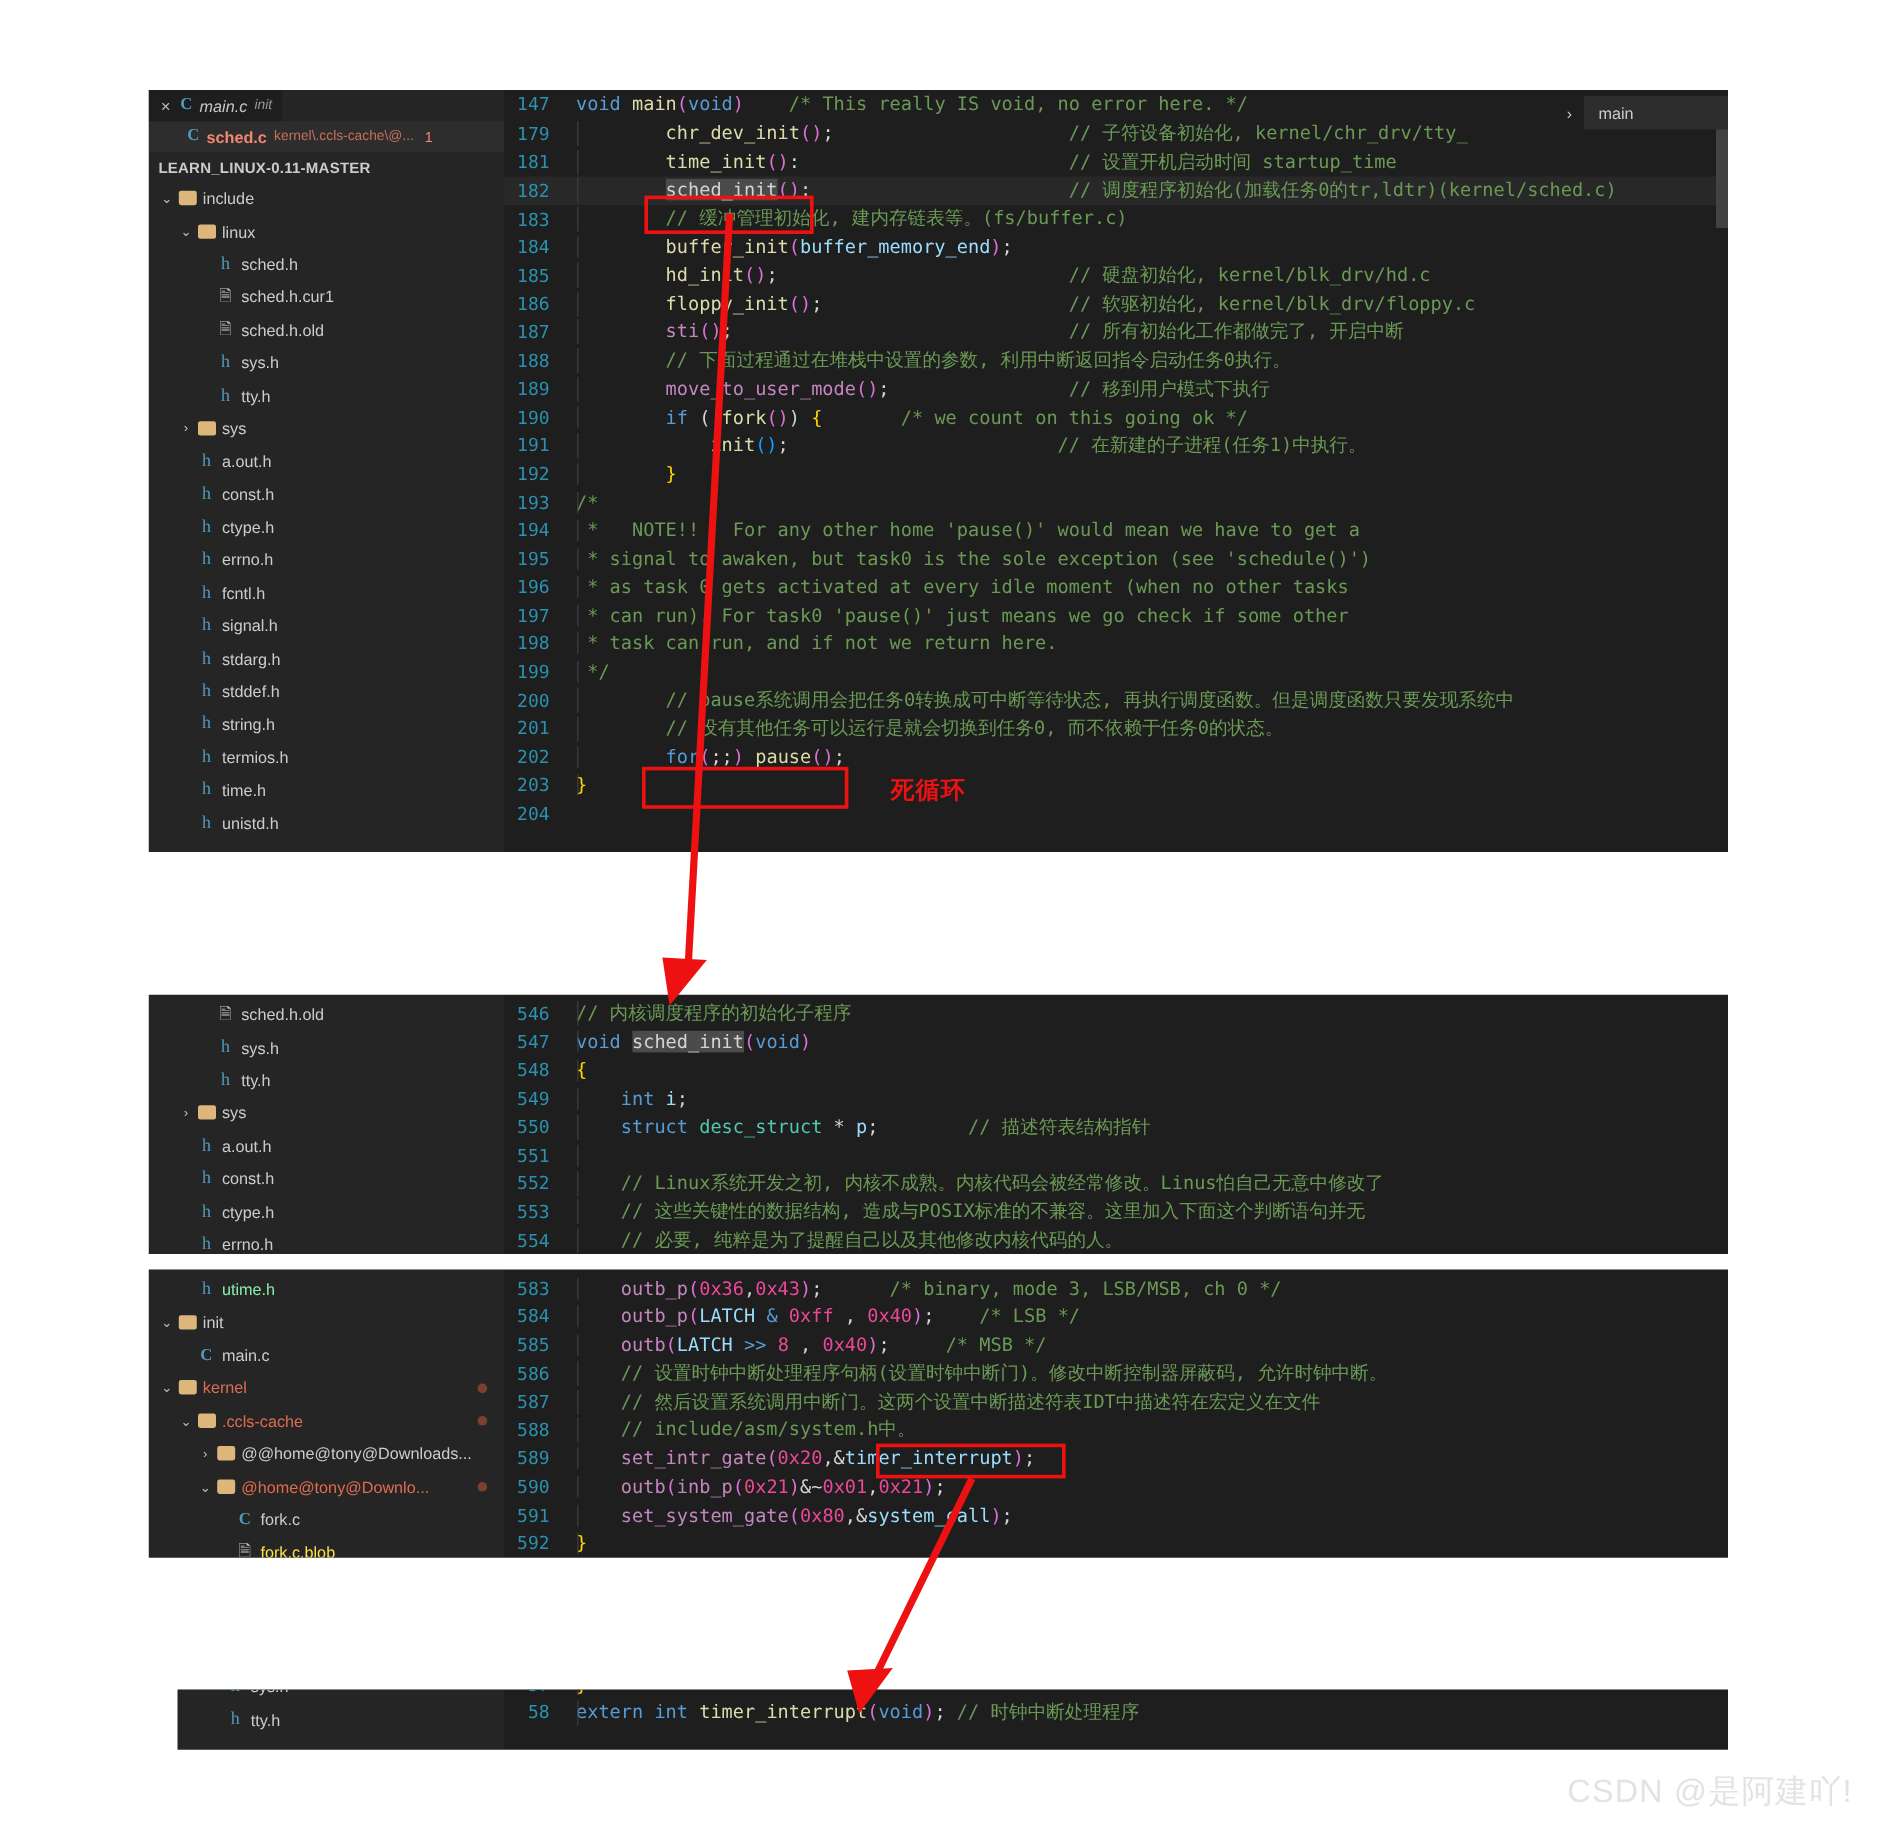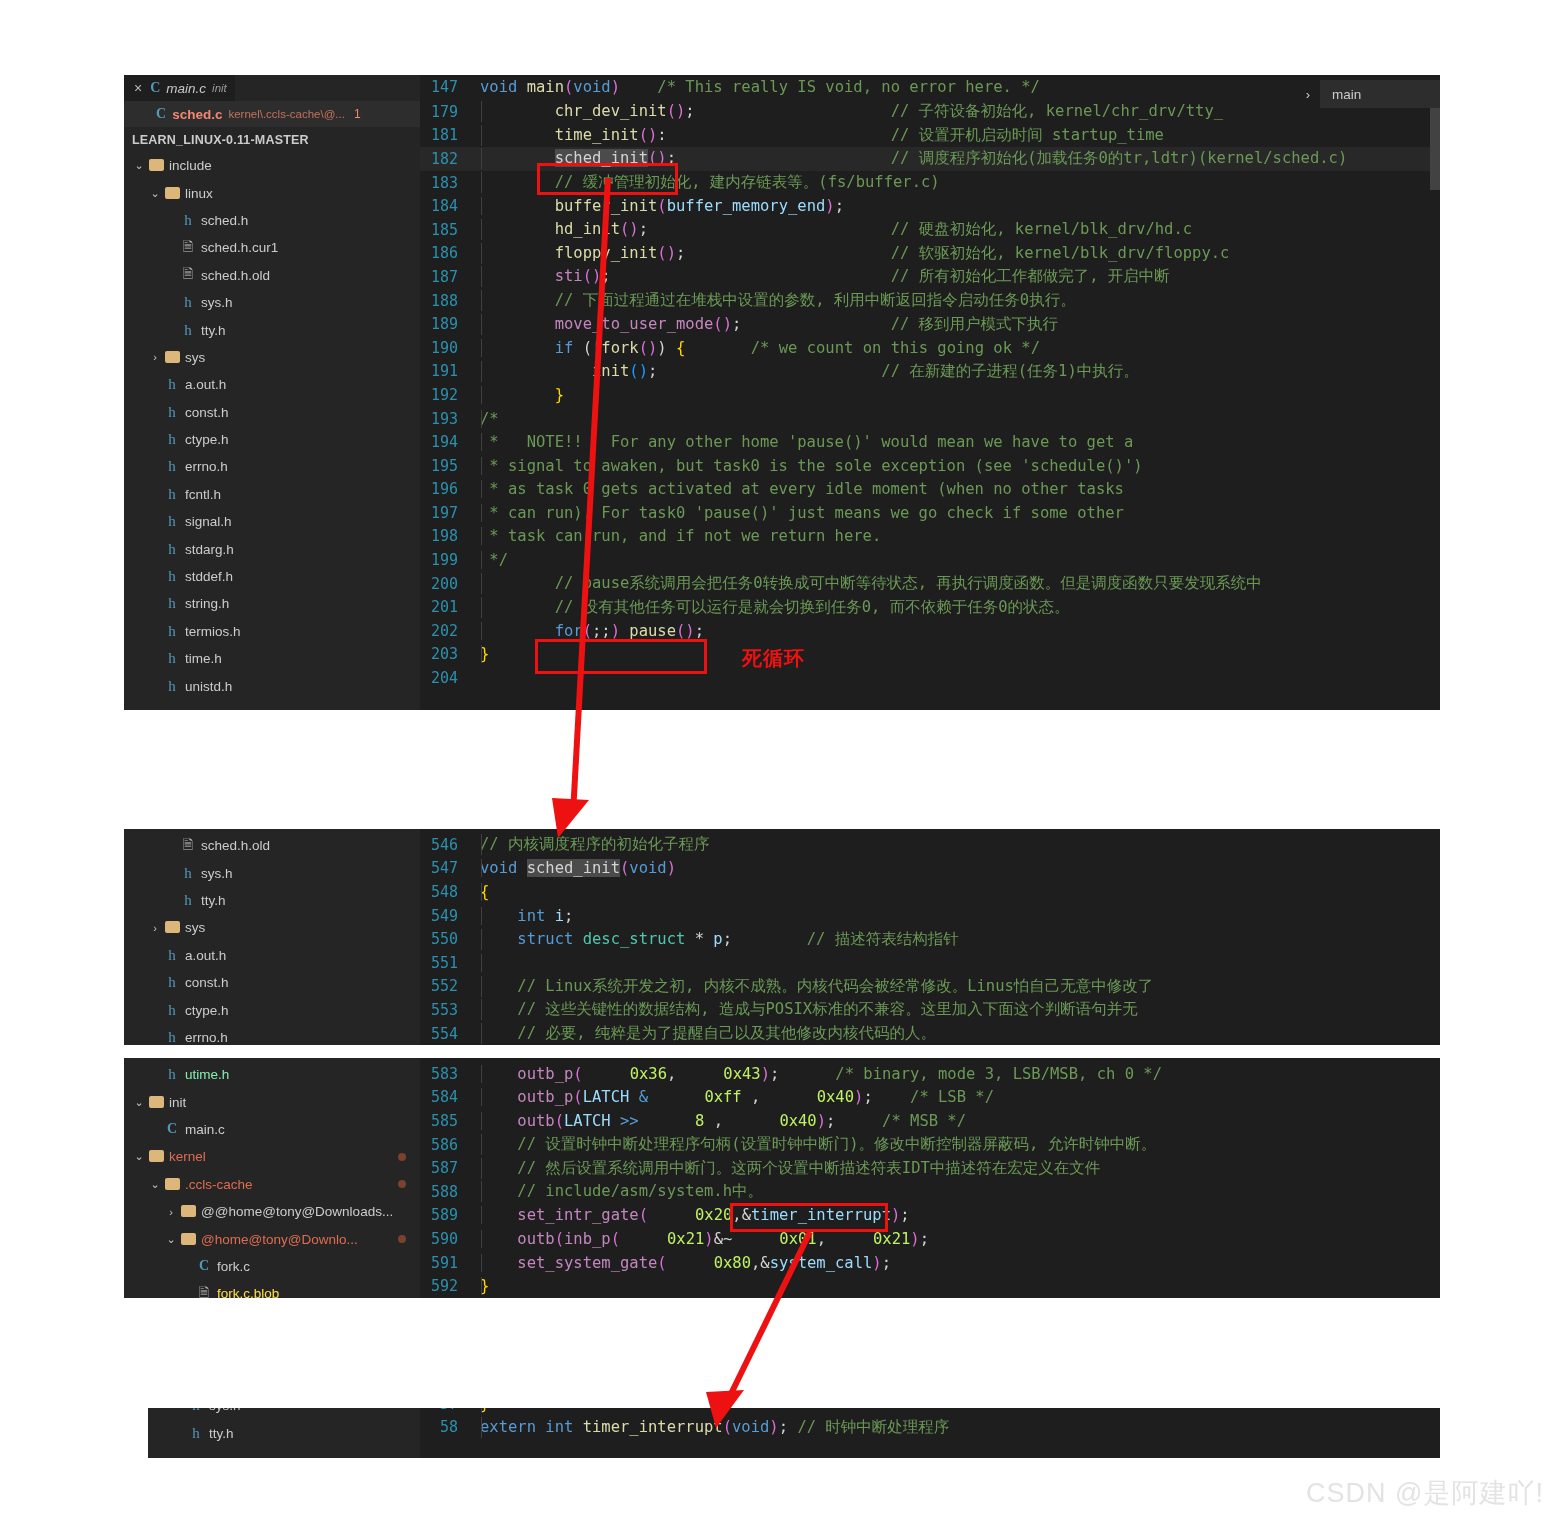--- a/index.html
+++ b/index.html
@@ -54,21 +54,21 @@
   }
   .code {
     font-family:"DejaVu Sans Mono", monospace; font-size:15.5px; color:#d4d4d4;
     white-space:pre; flex:1 1 auto; position:relative;
   }
   .hl-row { background:#282828; }
   .kw   { color:#569cd6; }
   .kw2  { color:#c586c0; }
   .fn   { color:#dcdcaa; }
   .cm   { color:#6a9955; }
-  .num  { color:#bef264;margin-left:47px; }
+  .num  { color:#ec4899; }
   .pun  { color:#d4d4d4; }
   .par  { color:#da70d6; }
   .par2 { color:#179fff; }
   .brc  { color:#ffd700; }
   .typ  { color:#4ec9b0; }
   .var  { color:#9cdcfe; }
   .sel  { background:#4b4b4b; }
   .guide { position:absolute; left:0; top:0; bottom:0; width:1px; background:#404040; }
 
   

